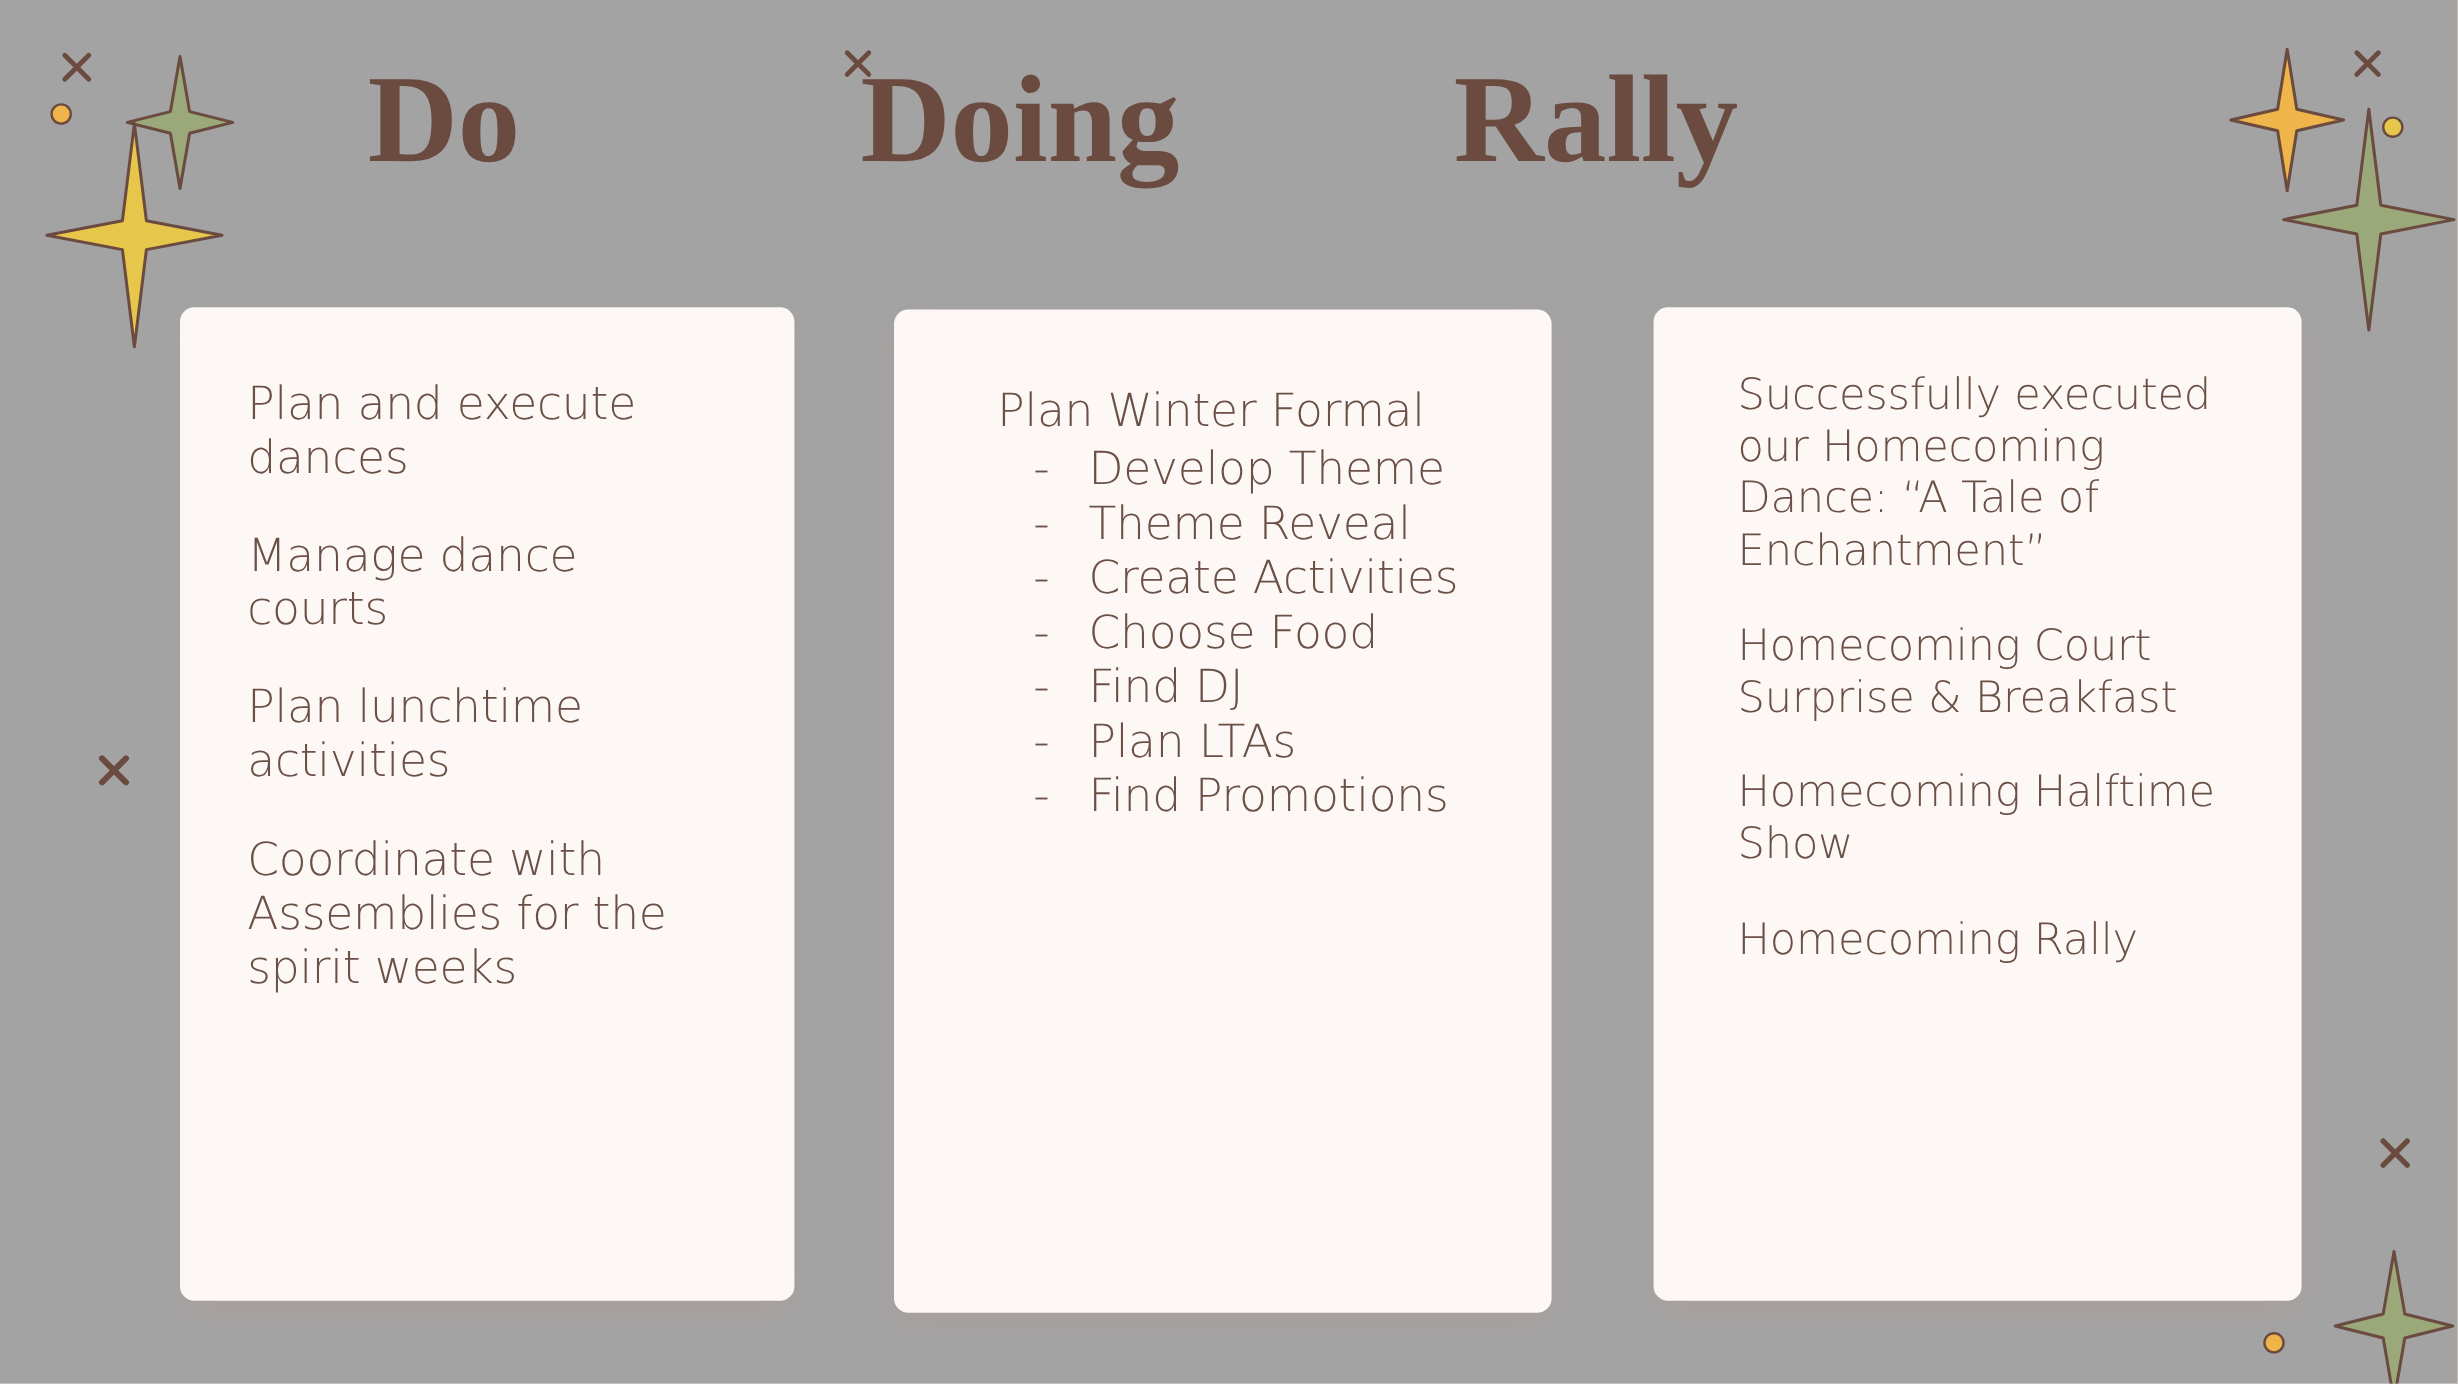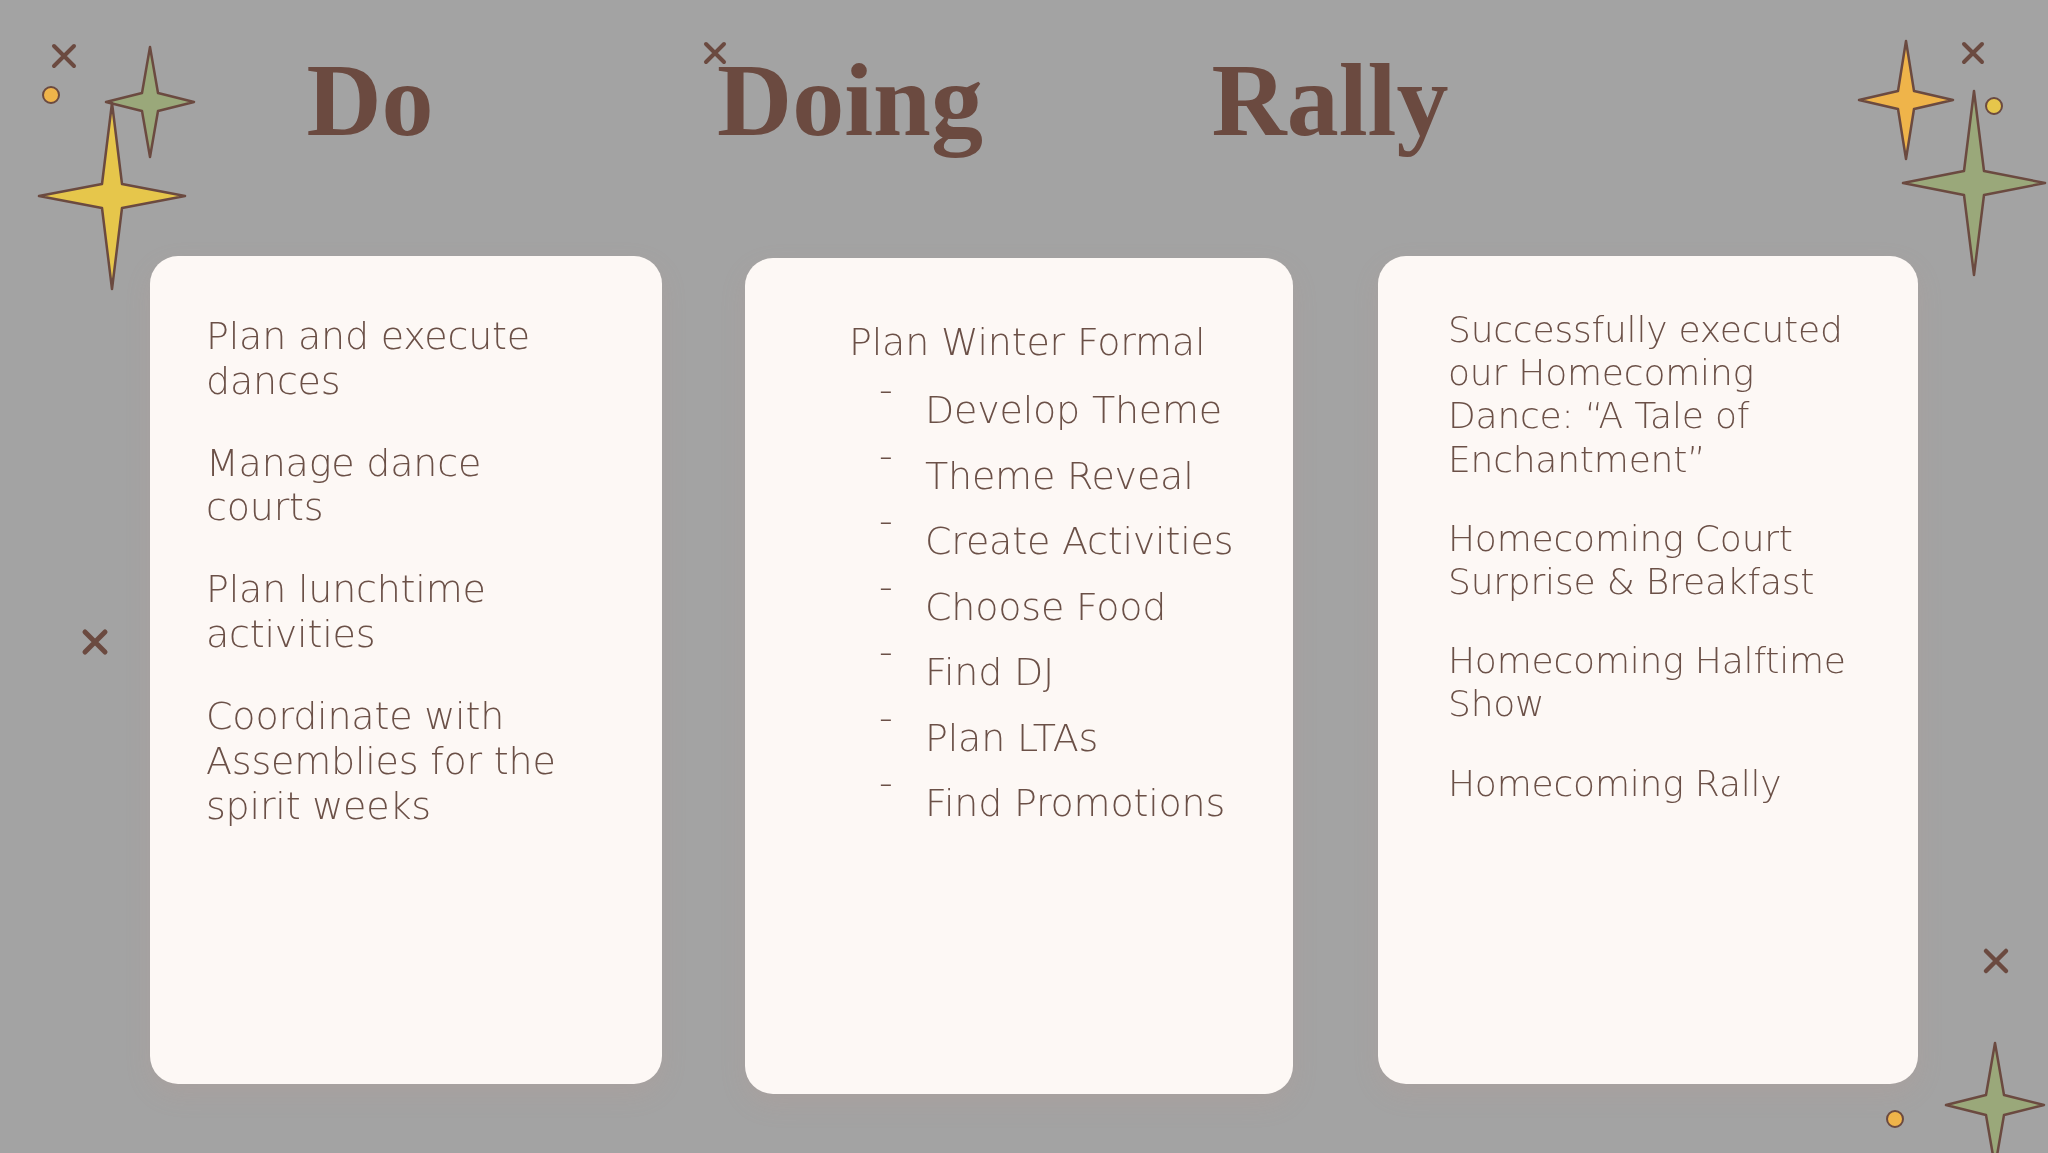--- a/index.html
+++ b/index.html
@@ -52,26 +52,26 @@
 
   
   .cards {
     position: absolute;
     left: 0;
     top: 0;
   }
   .card {
     position: absolute;
     background: #FDF8F5;
-    border-radius: 28px;
+    border-radius: 12px;
     box-shadow: 0 10px 26px rgba(198, 150, 135, 0.16);
     box-sizing: border-box;
   }
   #card-do    { left: 150px;  top: 256px; width: 512px; height: 828px; }
-  #card-doing { left: 745px;  top: 258px; width: 548px; height: 836px; padding-left: 18px; }
+  #card-doing { left: 745px;  top: 258px; width: 548px; height: 836px; }
   #card-done  { left: 1378px; top: 256px; width: 540px; height: 828px; }
 
   .card-body {
     padding: 58px 62px 40px 56px;
     box-sizing: border-box;
     height: 100%;
   }
   #card-doing .card-body { padding: 62px 56px 40px 86px; }
   #card-done  .card-body { padding: 52px 36px 40px 70px; }
 
@@ -103,21 +103,21 @@
     line-height: 1.17;
     margin-bottom: 1px;
     letter-spacing: -0.2px;
   }
   .sublist .dash {
     flex: 0 0 76px;
     color: #6B5047;
     padding-left: 30px;
     box-sizing: border-box;
   }
-  .sublist .sub-text { flex: 1 1 auto; margin-top: 20px; }
+  .sublist .sub-text { flex: 1 1 auto; }
 
   .group-title {
     font-family: "DejaVu Sans", "Liberation Sans", sans-serif;
     font-weight: 300;
     color: #6B5047;
     font-size: 38px;
     line-height: 1.17;
     margin: 0 0 4px 0;
     letter-spacing: -0.2px;
   }

